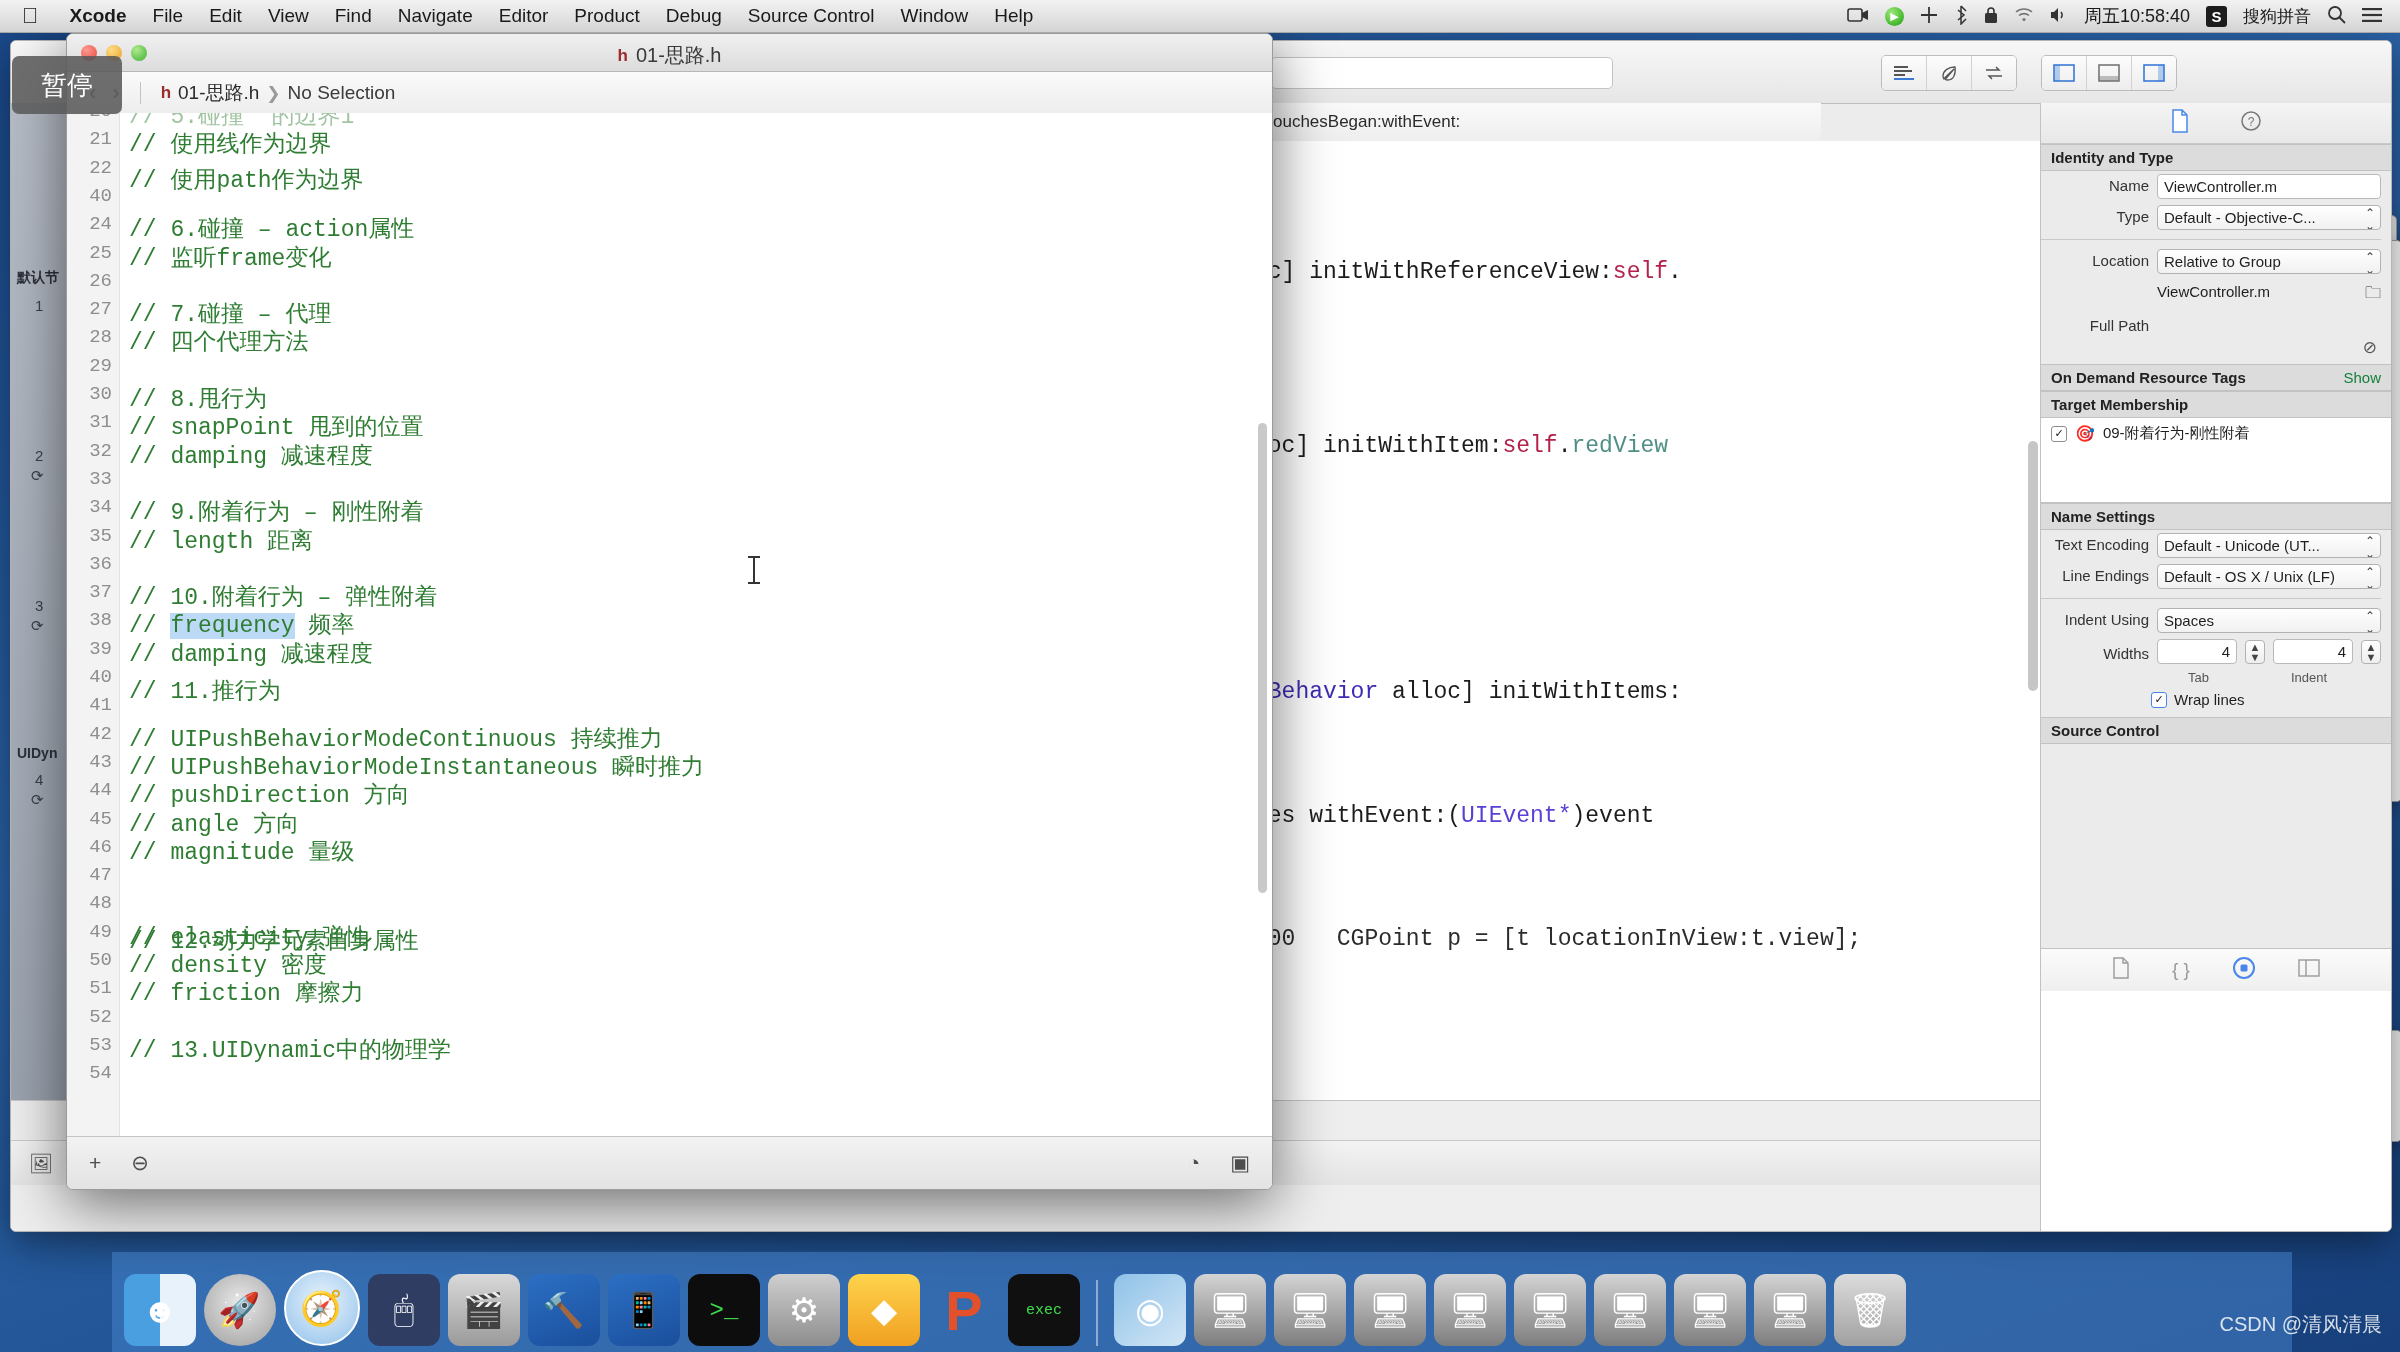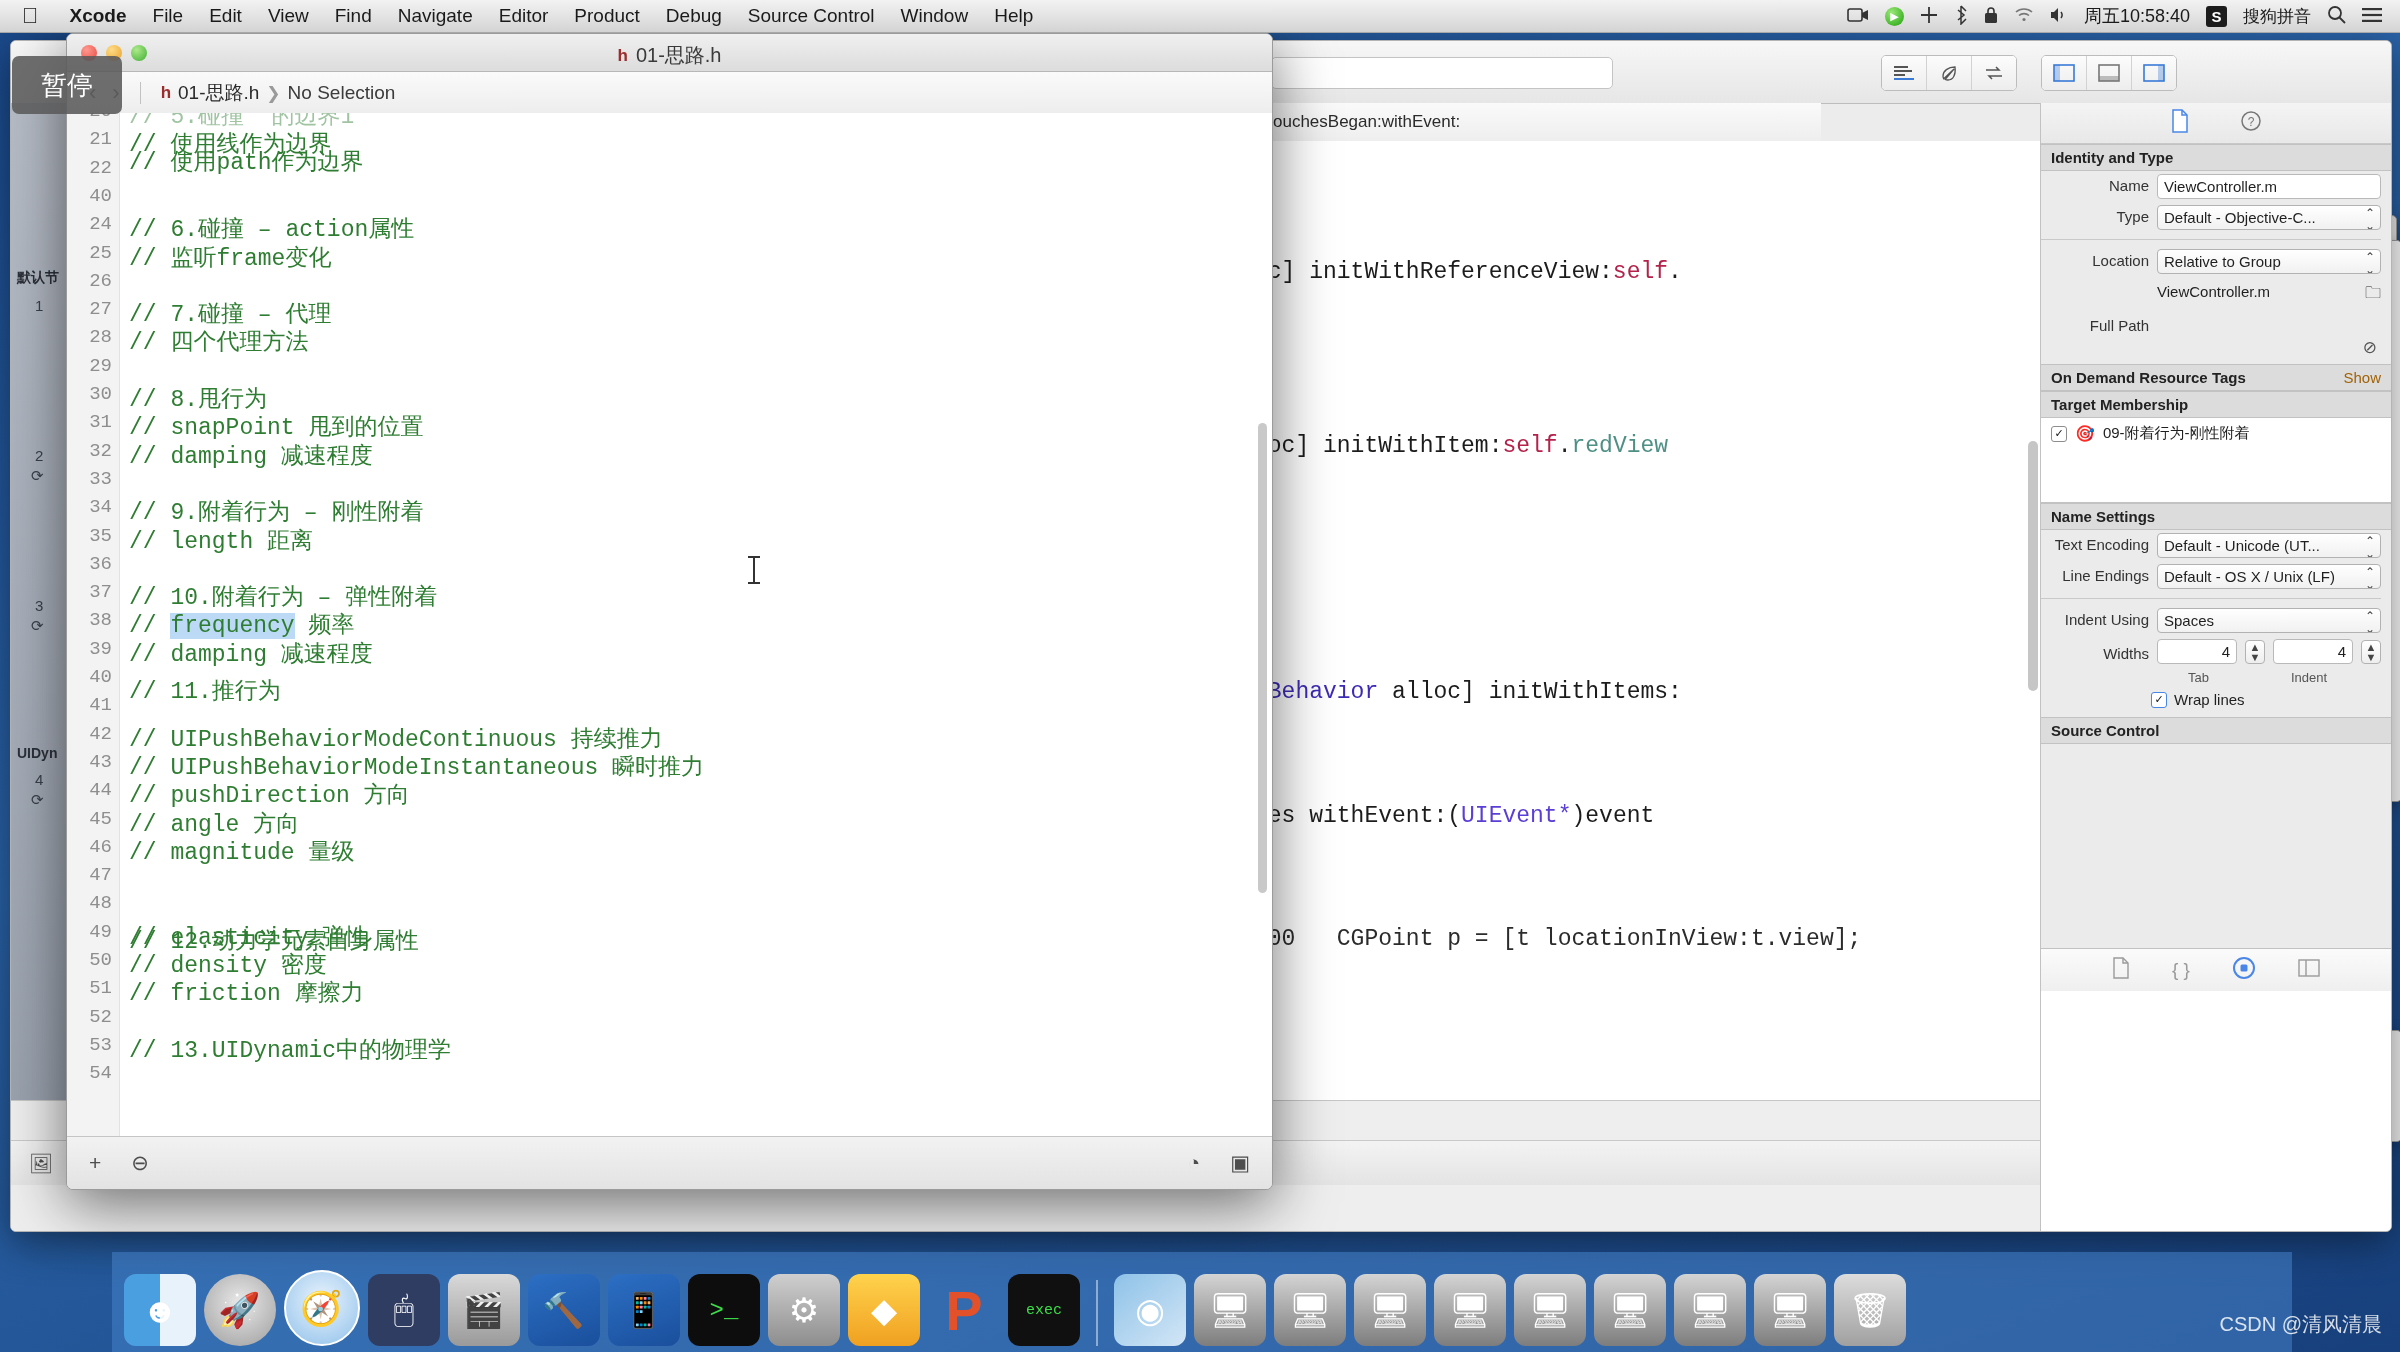--- a/index.html
+++ b/index.html
@@ -96,21 +96,21 @@
   #insp-tabbar{
     height:40px;border-bottom:1px solid #c8c8c8;display:flex;align-items:center;
     justify-content:center;gap:50px;background:linear-gradient(180deg,#f4f4f4,#e8e8e8);
   }
   #insp-tabbar .it{font-size:18px;color:#666;}
   .sec-hd{
     background:#dcdcdc;border-top:1px solid #c2c2c2;border-bottom:1px solid #c2c2c2;
     padding:4px 10px;font-weight:bold;font-size:15px;color:#222;
     display:flex;justify-content:space-between;align-items:center;
   }
-  .sec-hd .show{font-weight:normal;color:#a16207;}
+  .sec-hd .show{font-weight:normal;color:#15803d;}
   .row{display:flex;align-items:flex-start;padding:3px 10px 3px 0;gap:8px;}
   .row .lbl{width:108px;text-align:right;color:#333;flex:none;padding-top:3px;font-size:15px;}
   .fld{
     flex:1;background:#fff;border:1px solid #b9b9b9;border-radius:4px;
     padding:2px 6px;font-size:15px;min-height:19px;line-height:19px;
   }
   .pop{
     flex:1;background:linear-gradient(180deg,#ffffff,#f1f1f1);
     border:1px solid #b2b2b2;border-radius:4px;padding:2px 22px 2px 6px;
     font-size:15px;position:relative;min-height:19px;line-height:19px;white-space:nowrap;overflow:hidden;
@@ -600,21 +600,21 @@
         <div class="gnum" style="top: 807.7px;">49</div>
         <div class="gnum" style="top: 836px;">50</div>
         <div class="gnum" style="top: 864.3px;">51</div>
         <div class="gnum" style="top: 892.6px;">52</div>
         <div class="gnum" style="top: 920.9px;">53</div>
         <div class="gnum" style="top: 949.2px;">54</div>
       </div>
     <div id="code-host">
         <div class="cline" style="top: -13px; opacity: 0.45;">// 5.碰撞  的边界1</div>
         <div class="cline" style="top: 15.3px;">// 使用线作为边界</div>
-        <div class="cline" style="top: 33px;">// 使用path作为边界</div>
+        <div class="cline" style="top: 51px;">// 使用path作为边界</div>
         <div class="cline" style="top: 100.2px;">// 6.碰撞 – action属性</div>
         <div class="cline" style="top: 128.5px;">// 监听frame变化</div>
         <div class="cline" style="top: 185.1px;">// 7.碰撞 – 代理</div>
         <div class="cline" style="top: 213.4px;">// 四个代理方法</div>
         <div class="cline" style="top: 270px;">// 8.甩行为</div>
         <div class="cline" style="top: 298.3px;">// snapPoint 甩到的位置</div>
         <div class="cline" style="top: 326.6px;">// damping 减速程度</div>
         <div class="cline" style="top: 383.2px;">// 9.附着行为 – 刚性附着</div>
         <div class="cline" style="top: 411.5px;">// length 距离</div>
         <div class="cline" style="top: 468.1px;">// 10.附着行为 – 弹性附着</div>

